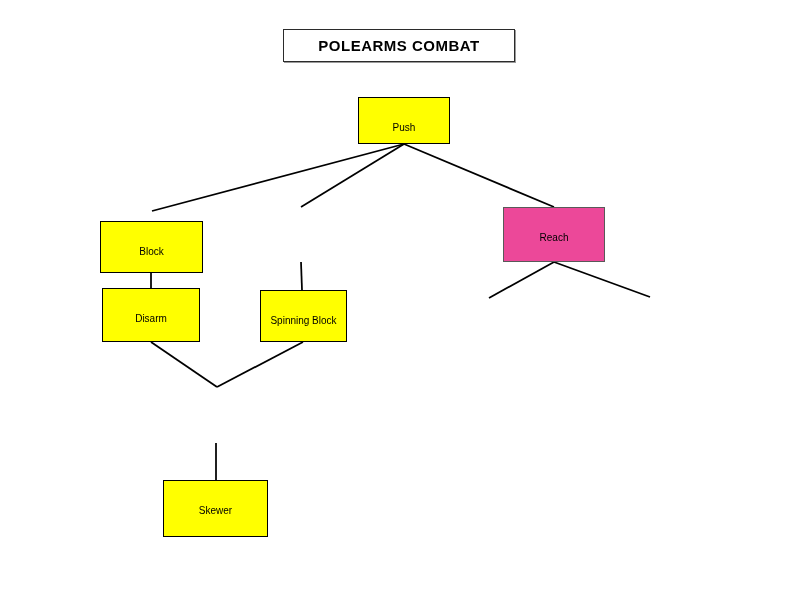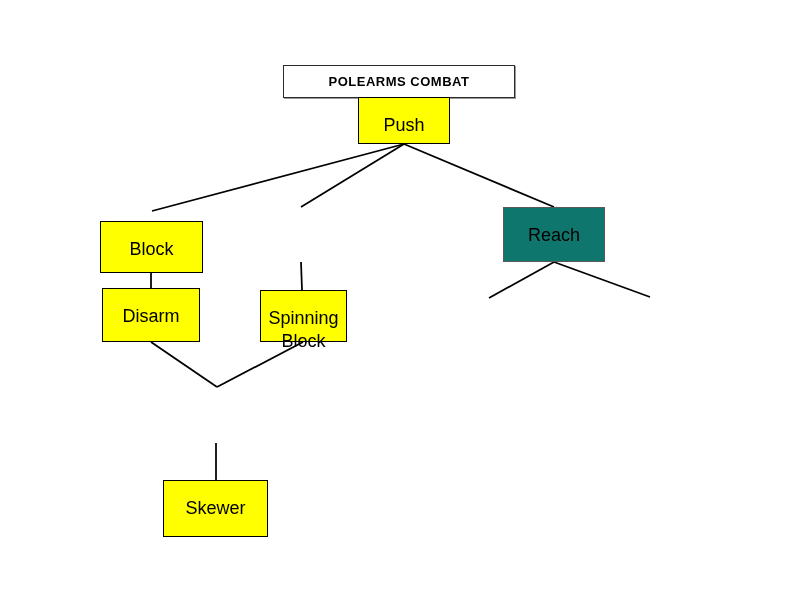--- a/index.html
+++ b/index.html
@@ -22,43 +22,41 @@
   .title-box {
     position: absolute;
     left: 283px; top: 29px;
     width: 230px; height: 31px;
     background: #ffffff;
     border: 1px solid #2b2b2b;
     box-shadow: 1px 1px 0 #9a9a9a;
     display: flex;
     align-items: center;
     justify-content: center;
-    font-size: 13px;
+    font-size: 15px;
     font-weight: bold;
     letter-spacing: 0.5px;
     color: #000000;
-    margin-top: 36px;
   }
   .node {
     position: absolute;
     box-sizing: border-box;
     display: flex;
     justify-content: center;
-    padding-top: 16px;
-    text-align: center;
-    font-size: 18px;
+    padding-top: 24px;
+    font-size: 10px;
     line-height: 1.25;
     color: #000000;
   }
   .node.yellow {
     background: #ffff00;
     border: 1.5px solid #000000;
   }
   .node.white {
-    background: #0f766e;
+    background: #ec4899;
     border: 1.5px solid #595959;
   }
   .node span { display: block; max-width: 95%; }
 </style>
 </head>
 <body>
 
 <div class="canvas">
 
   <svg class="edges-svg" viewBox="0 0 800 600">

